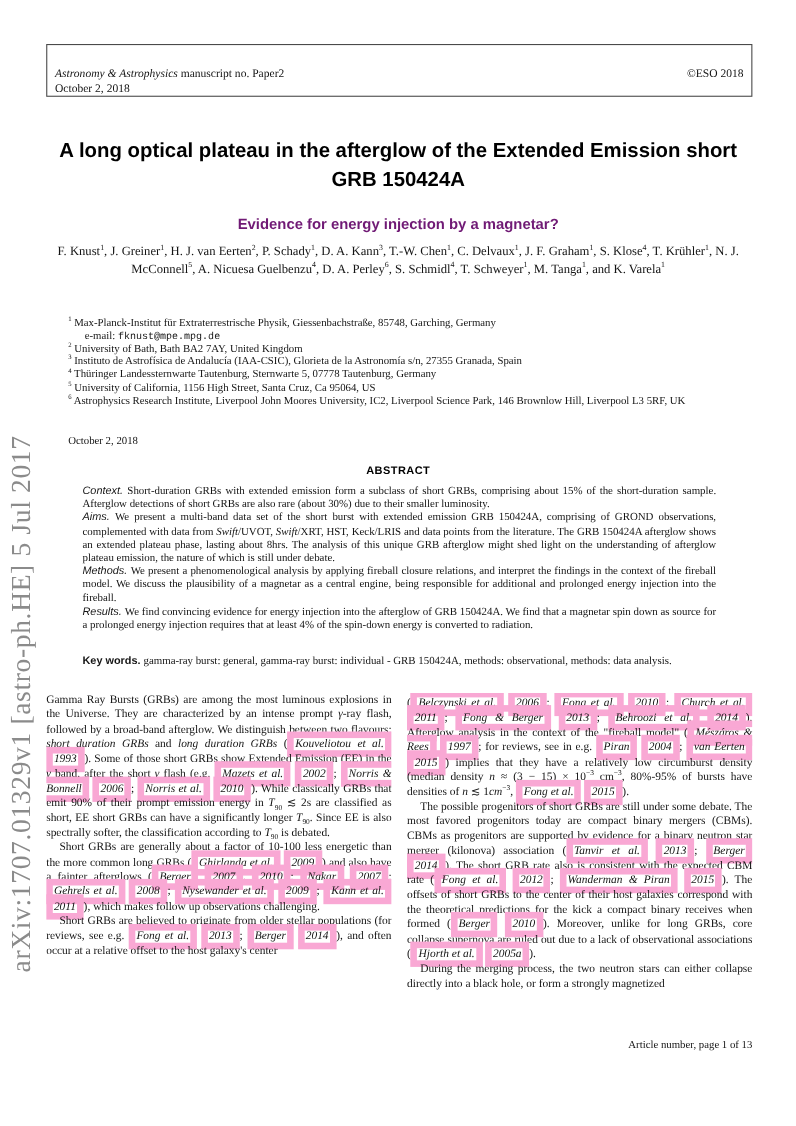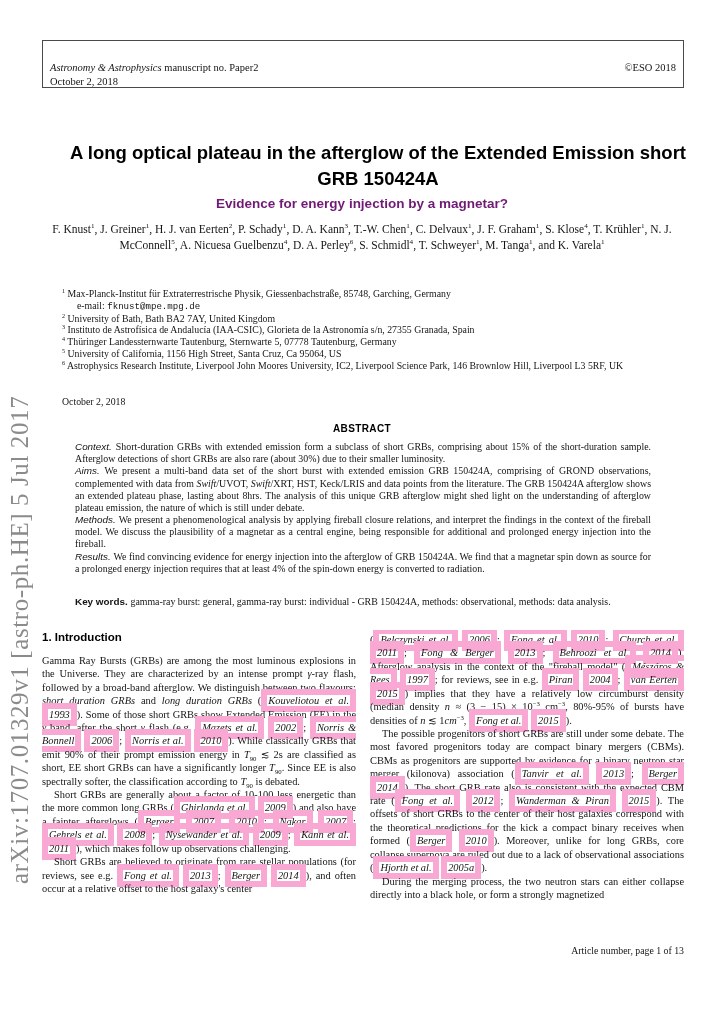--- a/index.html
+++ b/index.html
@@ -17,21 +17,21 @@
   }
   
   .header-box{
     position:absolute;left:42px;top:40px;width:642px;height:48px;
     border:1px solid #4a4a4a;box-sizing:border-box;
     font-size:10.5px;line-height:1.35;padding:20px 7px;
     display:flex;justify-content:space-between;align-items:flex-start;
   }
   .it{font-style:italic;}
   .title{
-    position:absolute;left:52px;top:124px;width:620px;margin:16px;
+    position:absolute;left:52px;top:124px;width:620px;margin:0;
     text-align:center;font-family:"Liberation Sans","DejaVu Sans",sans-serif;
     font-weight:bold;font-size:18.5px;line-height:1.4;color:#000;
   }
   .subtitle{
     position:absolute;left:52px;top:196px;width:620px;margin:0;
     text-align:center;font-family:"Liberation Sans","DejaVu Sans",sans-serif;
     font-weight:bold;font-size:13.5px;color:#701a75;
   }
   .authors{
     position:absolute;left:47px;top:221px;width:630px;
@@ -136,25 +136,24 @@
       <p class="body-para"><span class="s-il">Context. </span><span>Short-duration GRBs with extended emission form a subclass of short GRBs, comprising about 15% of the short-duration sample. Afterglow detections of short GRBs are also rare (about 30%) due to their smaller luminosity.</span></p>
       <p class="body-para"><span class="s-il">Aims. </span><span>We present a multi-band data set of the short burst with extended emission GRB 150424A, comprising of GROND observations, complemented with data from </span><span class="s-i">Swift</span><span>/UVOT, </span><span class="s-i">Swift</span><span>/XRT, HST, Keck/LRIS and data points from the literature. The GRB 150424A afterglow shows an extended plateau phase, lasting about 8hrs. The analysis of this unique GRB afterglow might shed light on the understanding of afterglow plateau emission, the nature of which is still under debate.</span></p>
       <p class="body-para"><span class="s-il">Methods. </span><span>We present a phenomenological analysis by applying fireball closure relations, and interpret the findings in the context of the fireball model. We discuss the plausibility of a magnetar as a central engine, being responsible for additional and prolonged energy injection into the fireball.</span></p>
       <p class="body-para"><span class="s-il">Results. </span><span>We find convincing evidence for energy injection into the afterglow of GRB 150424A. We find that a magnetar spin down as source for a prolonged energy injection requires that at least 4% of the spin-down energy is converted to radiation.</span></p>
     </div>
 
   <div class="keywords"><span class="s-bl">Key words. </span><span>gamma-ray burst: general, gamma-ray burst: individual - GRB 150424A, methods: observational, methods: data analysis.</span></div>
 
   <div class="columns">
     <div class="col">
-      <h3 class="section-heading">1. Introduction</h3>
       <div>
           <p class="body-para"><span>Gamma Ray Bursts (GRBs) are among the most luminous explosions in the Universe. They are characterized by an intense prompt </span><span class="s-i">γ</span><span>-ray flash, followed by a broad-band afterglow. We distinguish between two flavours: </span><span class="s-i">short duration GRBs</span><span> and </span><span class="s-i">long duration GRBs</span><span> (</span><a class="cite">Kouveliotou et al.</a><span> </span><a class="cite">1993</a><span>). Some of those short GRBs show Extended Emission (EE) in the </span><span class="s-i">γ</span><span> band, after the short </span><span class="s-i">γ</span><span> flash (e.g. </span><a class="cite">Mazets et al.</a><span> </span><a class="cite">2002</a><span>; </span><a class="cite">Norris &amp; Bonnell</a><span> </span><a class="cite">2006</a><span>; </span><a class="cite">Norris et al.</a><span> </span><a class="cite">2010</a><span>). While classically GRBs that emit 90% of their prompt emission energy in </span><span class="s-i">T</span><sub>90</sub><span> ≲ 2s are classified as short, EE short GRBs can have a significantly longer </span><span class="s-i">T</span><sub>90</sub><span>. Since EE is also spectrally softer, the classification according to </span><span class="s-i">T</span><sub>90</sub><span> is debated.</span></p>
           <p class="body-para indent"><span>Short GRBs are generally about a factor of 10-100 less energetic than the more common long GRBs (</span><a class="cite">Ghirlanda et al.</a><span> </span><a class="cite">2009</a><span>) and also have a fainter afterglows (</span><a class="cite">Berger</a><span> </span><a class="cite">2007</a><span>, </span><a class="cite">2010</a><span>; </span><a class="cite">Nakar</a><span> </span><a class="cite">2007</a><span>; </span><a class="cite">Gehrels et al.</a><span> </span><a class="cite">2008</a><span>; </span><a class="cite">Nysewander et al.</a><span> </span><a class="cite">2009</a><span>; </span><a class="cite">Kann et al.</a><span> </span><a class="cite">2011</a><span>), which makes follow up observations challenging.</span></p>
-          <p class="body-para indent"><span>Short GRBs are believed to originate from rare stellar populations (for reviews, see e.g. </span><a class="cite">Fong et al.</a><span> </span><a class="cite">2013</a><span>; </span><a class="cite">Berger</a><span> </span><a class="cite">2014</a><span>), and often occur at a relative offset to the host galaxy's center</span></p>
+          <p class="body-para indent"><span>Short GRBs are believed to originate from older stellar populations (for reviews, see e.g. </span><a class="cite">Fong et al.</a><span> </span><a class="cite">2013</a><span>; </span><a class="cite">Berger</a><span> </span><a class="cite">2014</a><span>), and often occur at a relative offset to the host galaxy's center</span></p>
         </div>
     </div>
     <div class="col col-right">
       <div>
           <p class="body-para"><span>(</span><a class="cite">Belczynski et al.</a><span> </span><a class="cite">2006</a><span>; </span><a class="cite">Fong et al.</a><span> </span><a class="cite">2010</a><span>; </span><a class="cite">Church et al.</a><span> </span><a class="cite">2011</a><span>; </span><a class="cite">Fong &amp; Berger</a><span> </span><a class="cite">2013</a><span>; </span><a class="cite">Behroozi et al.</a><span> </span><a class="cite">2014</a><span>). Afterglow analysis in the context of the "fireball model" (</span><a class="cite">Mészáros &amp; Rees</a><span> </span><a class="cite">1997</a><span>; for reviews, see in e.g. </span><a class="cite">Piran</a><span> </span><a class="cite">2004</a><span>; </span><a class="cite">van Eerten</a><span> </span><a class="cite">2015</a><span>) implies that they have a relatively low circumburst density (median density </span><span class="s-i">n</span><span> ≈ (3 − 15) × 10</span><sup>−3</sup><span> cm</span><sup>−3</sup><span>, 80%-95% of bursts have densities of </span><span class="s-i">n</span><span> ≲ 1</span><span class="s-i">cm</span><sup>−3</sup><span>, </span><a class="cite">Fong et al.</a><span> </span><a class="cite">2015</a><span>).</span></p>
           <p class="body-para indent"><span>The possible progenitors of short GRBs are still under some debate. The most favored progenitors today are compact binary mergers (CBMs). CBMs as progenitors are supported by evidence for a binary neutron star merger (kilonova) association (</span><a class="cite">Tanvir et al.</a><span> </span><a class="cite">2013</a><span>; </span><a class="cite">Berger</a><span> </span><a class="cite">2014</a><span>). The short GRB rate also is consistent with the expected CBM rate (</span><a class="cite">Fong et al.</a><span> </span><a class="cite">2012</a><span>; </span><a class="cite">Wanderman &amp; Piran</a><span> </span><a class="cite">2015</a><span>). The offsets of short GRBs to the center of their host galaxies correspond with the theoretical predictions for the kick a compact binary receives when formed (</span><a class="cite">Berger</a><span> </span><a class="cite">2010</a><span>). Moreover, unlike for long GRBs, core collapse supernova are ruled out due to a lack of observational associations (</span><a class="cite">Hjorth et al.</a><span> </span><a class="cite">2005a</a><span>).</span></p>
           <p class="body-para indent"><span>During the merging process, the two neutron stars can either collapse directly into a black hole, or form a strongly magnetized</span></p>
         </div>
     </div>
   </div>

